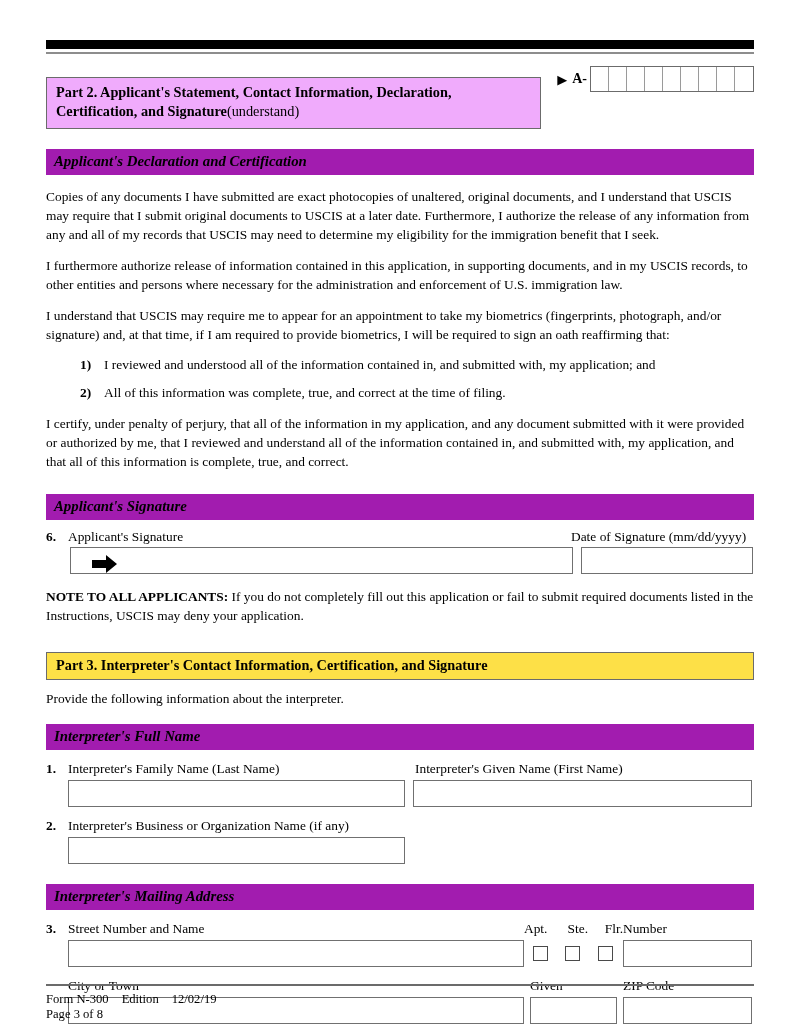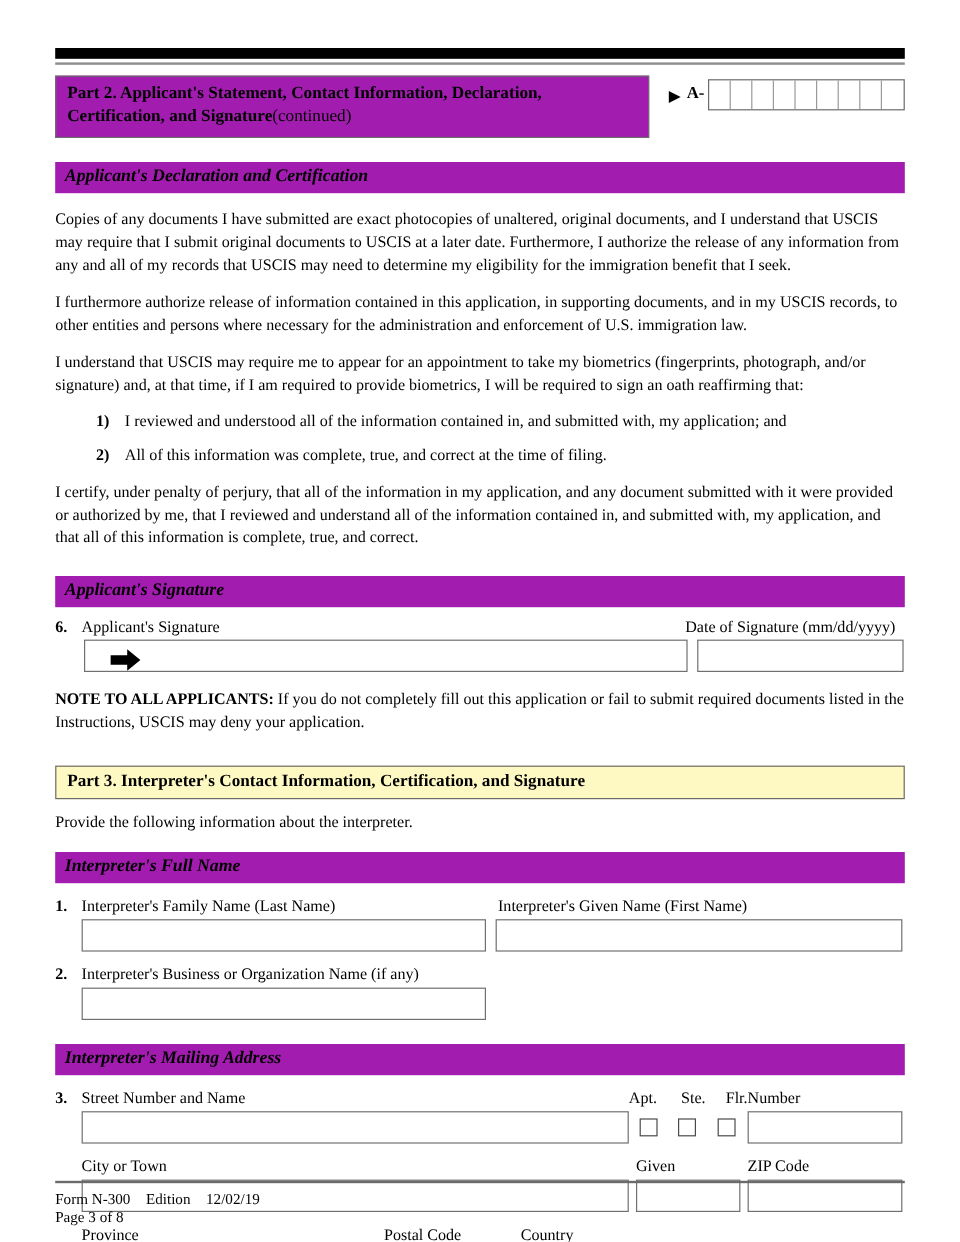--- a/index.html
+++ b/index.html
@@ -37,26 +37,27 @@
   }
 
   
   .part-row {
     display: flex;
     align-items: flex-start;
     margin-top: 9px;
   }
   .part-box {
     border: 1.5px solid #6b6b6b;
-    background: #a21caf;
+    background: #f0abfc;
     box-sizing: border-box;
     padding: 5px 9px 6px 9px;
     font-weight: bold;
     font-size: 14.3px;
     line-height: 1.35;
+    margin-top: 14px;
   }
   .part-box.two-line { width: 508px; }
   .part-box .cont {
     font-weight: normal;
   }
   .anum-wrap {
     display: flex;
     align-items: center;
     margin-left: 16px;
     padding-top: 3px;
@@ -93,21 +94,21 @@
     font-size: 14.8px;
     box-sizing: border-box;
   }
   .band.mt20 { margin-top: 20px; }
   .band.mt22 { margin-top: 22px; }
   .band.mt16 { margin-top: 16px; }
 
   
   .part-bar {
     border: 1.5px solid #6b6b6b;
-    background: #fef9c3;
+    background: #fde047;
     padding: 4px 9px 5px 9px;
     font-weight: bold;
     font-size: 14.3px;
     box-sizing: border-box;
     margin-top: 26px;
   }
 
   
   p.body {
     font-size: 13.4px;
@@ -218,21 +219,21 @@
 
 <div class="page">
 
   <div class="rule-thick"></div>
   <div class="rule-thin"></div>
 
   <div class="part-row">
     <div class="part-box two-line">
       <div>Part 2.  Applicant's Statement, Contact Information, Declaration,</div>
       <div>
-        <span>Certification, and Signature</span><span class="cont">(continued)</span>
+        <span>Certification, and Signature</span><span class="cont">(understand)</span>
       </div>
     </div>
     <div class="anum-wrap">
       <span class="anum-arrow">▶</span>
       <span class="anum-label">A-</span>
       <div class="anum-grid">
         <div class="anum-cell"></div>
         <div class="anum-cell"></div>
         <div class="anum-cell"></div>
         <div class="anum-cell"></div>

